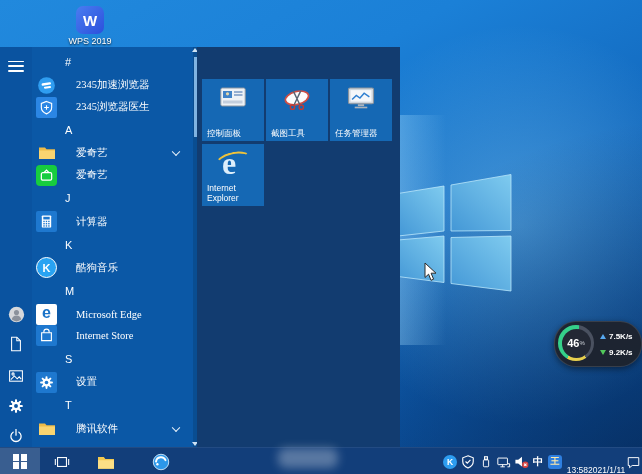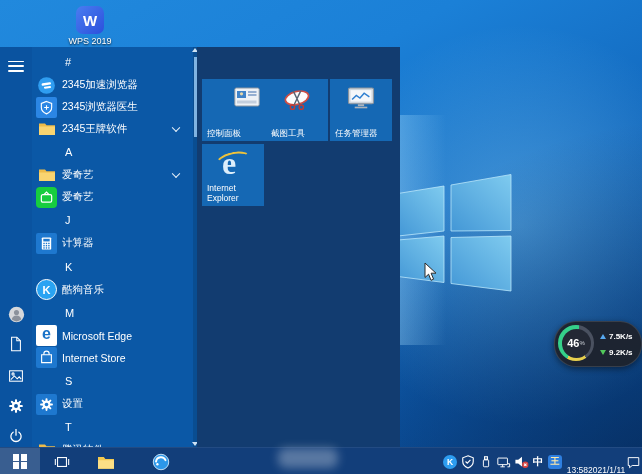--- a/index.html
+++ b/index.html
@@ -35,21 +35,21 @@
   .net-row span{font-size:8px;font-weight:bold;color:#fff;white-space:nowrap;text-align:right;}
   
   .start-menu{position:absolute;left:0;top:47px;width:400px;height:400px;background:#0b58a6;}
   .rail{position:absolute;left:0;top:0;width:32px;height:100%;background:#0a53a0;}
   .rail-btn{position:absolute;left:7px;width:18px;height:18px;display:flex;align-items:center;justify-content:center;cursor:pointer;}
   .hamb{display:flex;flex-direction:column;justify-content:space-between;width:16px;height:11px;}
   .hamb div{height:1.6px;background:#fff;border-radius:1px;}
   .app-list{position:absolute;left:32px;top:0;width:161px;height:400px;background:#0b58a6;overflow:hidden;padding-top:3px;box-sizing:border-box;}
   .al-header{height:24.5px;display:flex;align-items:center;padding-left:33px;font-size:11px;color:#fff;cursor:pointer;}
   .al-item{height:21.8px;display:flex;align-items:center;padding-left:4px;position:relative;cursor:pointer;}
-  .al-item .lbl{font-size:10.5px;color:#fff;margin-left:5px;white-space:nowrap;}
+  .al-item .lbl{font-size:10.5px;color:#fff;margin-left:19px;white-space:nowrap;font-family:Liberation Serif, serif;}
   .plate{width:21px;height:21px;border-radius:2px;display:flex;align-items:center;justify-content:center;flex:none;}
   .chev{position:absolute;right:14px;top:50%;width:5px;height:5px;border-right:1.3px solid #e8f1fa;border-bottom:1.3px solid #e8f1fa;
     transform:translateY(-70%) rotate(45deg);}
   .scrollbar{position:absolute;left:193px;top:0;width:5px;height:400px;background:rgba(0,0,0,.12);}
   .sb-thumb{position:absolute;left:0.5px;top:10px;width:4px;height:80px;background:#7fb3e2;}
   .sb-arrow-up{position:absolute;left:-1px;top:1px;width:0;height:0;border-left:3.5px solid transparent;border-right:3.5px solid transparent;border-bottom:4.5px solid #cfe3f5;}
   .sb-arrow-down{position:absolute;left:-1px;bottom:1px;width:0;height:0;border-left:3.5px solid transparent;border-right:3.5px solid transparent;border-top:4.5px solid #cfe3f5;}
   .tiles-area{position:absolute;left:197px;top:0;width:203px;height:400px;background:#123c70;}
   .tile{position:absolute;width:62px;height:62px;background:#1568b4;cursor:pointer;}
   .tile .t-label{position:absolute;left:5px;bottom:3px;right:3px;font-size:8.5px;color:#fff;line-height:10px;}
@@ -164,30 +164,20 @@
       </div>
       <div class="al-item">
         <span class="plate" style="background:#2b86e4;">
           <svg width="15" height="15" viewBox="0 0 16 16" fill="none" stroke="#fff" stroke-width="1.2">
             <path d="M8 1.5 L13.5 3.6 V8 C13.5 11.4 11.2 13.4 8 14.8 C4.8 13.4 2.5 11.4 2.5 8 V3.6 Z"></path>
             <path d="M8 5.5 v5 M5.5 8 h5"></path>
           </svg>
         </span>
         <span class="lbl">2345浏览器医生</span>
       </div>
-      <div class="al-item">
-        <span class="plate">
-          <svg width="18" height="16" viewBox="0 0 18 16">
-            <path d="M1 2.5 h6 l1.5 1.8 H17 V14 H1 z" fill="#eebb49"></path>
-              <path d="M1 5.5 h16 V14 H1 z" fill="#f9d470"></path>
-          </svg>
-        </span>
-        <span class="lbl">2345王牌软件</span>
-        <span class="chev"></span>
-      </div>
 
       <div class="al-header">A</div>
       <div class="al-item">
         <span class="plate">
           <svg width="18" height="16" viewBox="0 0 18 16">
             <path d="M1 2.5 h6 l1.5 1.8 H17 V14 H1 z" fill="#eebb49"></path>
               <path d="M1 5.5 h16 V14 H1 z" fill="#f9d470"></path>
           </svg>
         </span>
         <span class="lbl">爱奇艺</span>
@@ -280,21 +270,21 @@
       </div>
     </div>
 
     <div class="scrollbar">
       <div class="sb-arrow-up"></div>
       <div class="sb-thumb"></div>
       <div class="sb-arrow-down"></div>
     </div>
 
     <div class="tiles-area">
-      <div class="tile" style="left:5px;top:32px;padding-left:28px;">
+      <div class="tile" style="left:5px;top:32px;">
         <div class="t-icon">
           <svg width="26" height="20" viewBox="0 0 26 20">
             <rect x="0.8" y="1" width="24.4" height="18" rx="1.5" fill="#eef2f6" stroke="#8d97a3"></rect>
             <rect x="3" y="4" width="9" height="7" fill="#3f83c9"></rect>
               <circle cx="7.5" cy="6.8" r="1.6" fill="#e8d8a8"></circle>
             <rect x="14" y="4.2" width="8.5" height="1.6" fill="#7f9fc8"></rect>
               <rect x="14" y="7.2" width="8.5" height="1.6" fill="#7f9fc8"></rect>
             <rect x="3" y="13.5" width="19.5" height="3" fill="#c3cedd"></rect>
           </svg>
         </div>

